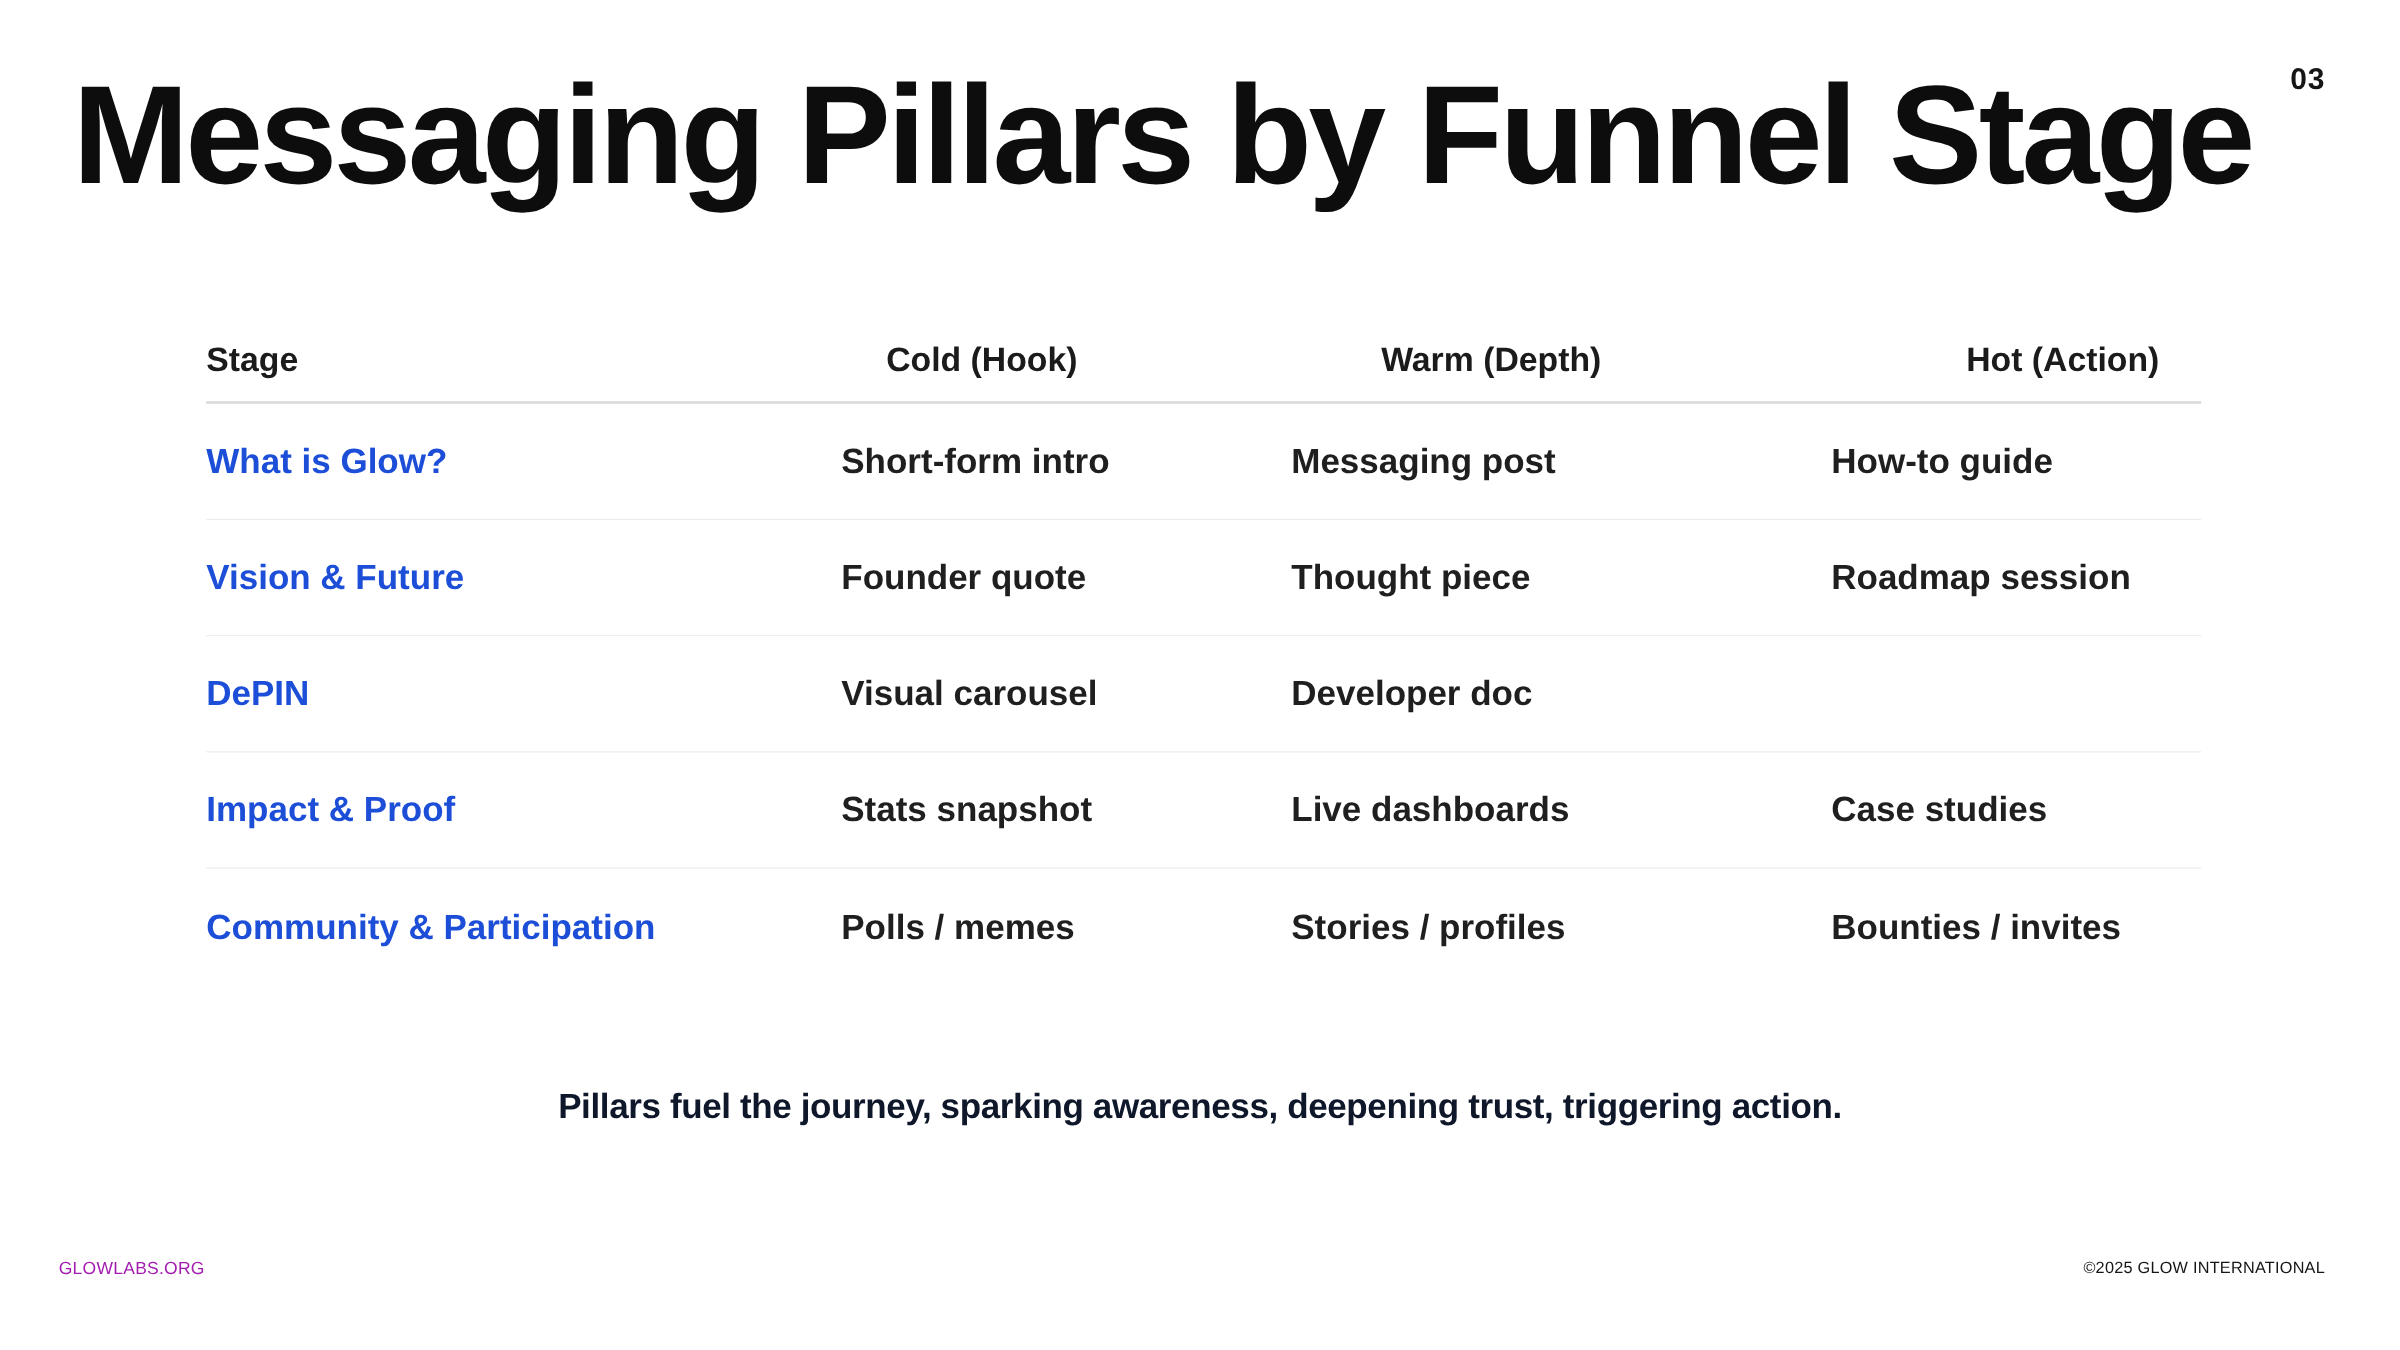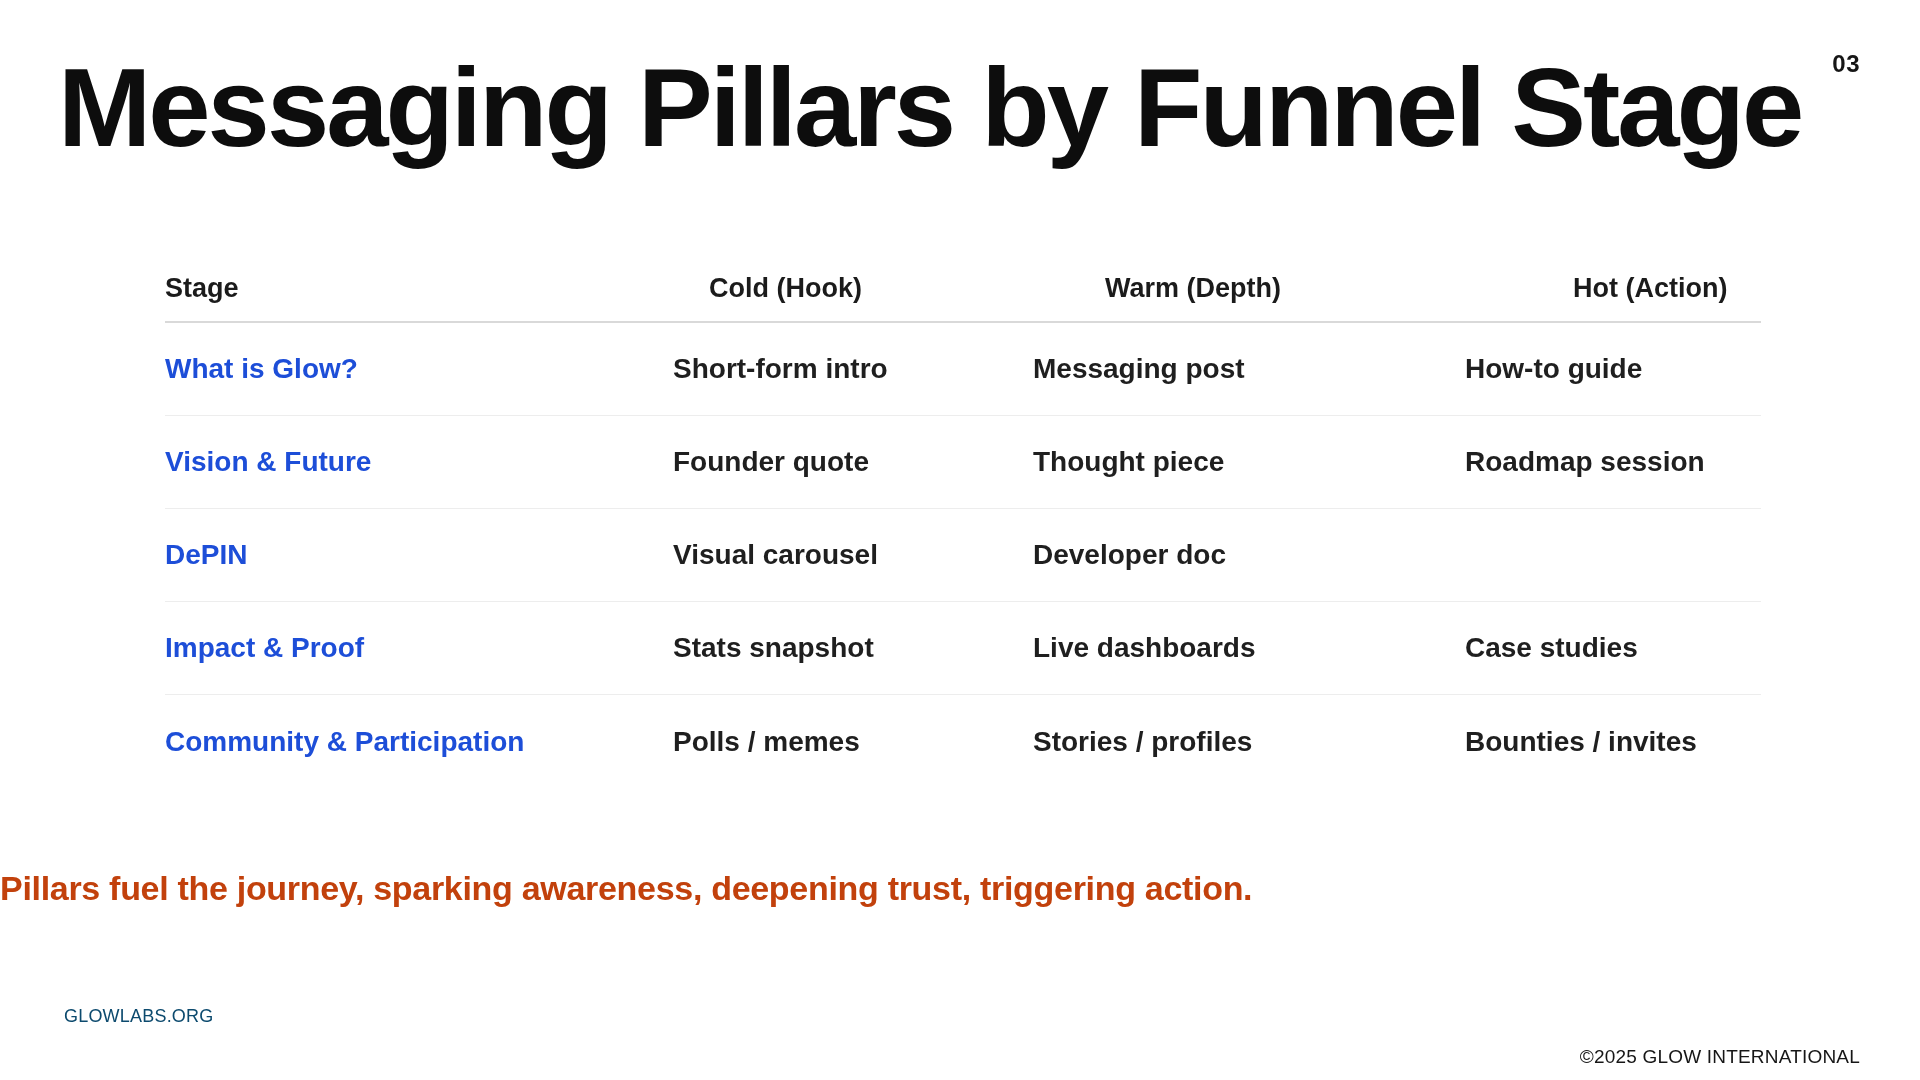--- a/index.html
+++ b/index.html
@@ -79,46 +79,45 @@
     font-weight: 700;
     color: #1d4ed8;
   }
 
   
   .tagline {
     position: absolute;
     left: 0;
     right: 0;
     top: 869px;
-    text-align: left;
-    font-size: 34px;
+    text-align: center;
+    font-size: 28px;
     font-weight: 700;
     letter-spacing: -0.3px;
-    color: #c2410c;
+    color: #0f172a;
   }
 
   
   .footer-left {
     position: absolute;
-    left: 64px;
+    left: 47px;
     top: 1006px;
-    font-size: 18px;
+    font-size: 14px;
     font-weight: 400;
     letter-spacing: 0.2px;
-    color: #0c4a6e;
+    color: #a21caf;
   }
   .footer-right {
     position: absolute;
     right: 60px;
     top: 1006px;
-    font-size: 19px;
+    font-size: 13px;
     font-weight: 400;
     letter-spacing: 0.2px;
     color: #161616;
-    margin-top: 40px;
   }
 </style>
 </head>
 <body>
 
 <div class="slide">
 
   <div class="page-number">03</div>
 
   <h1 class="title">Messaging Pillars by Funnel Stage</h1>

